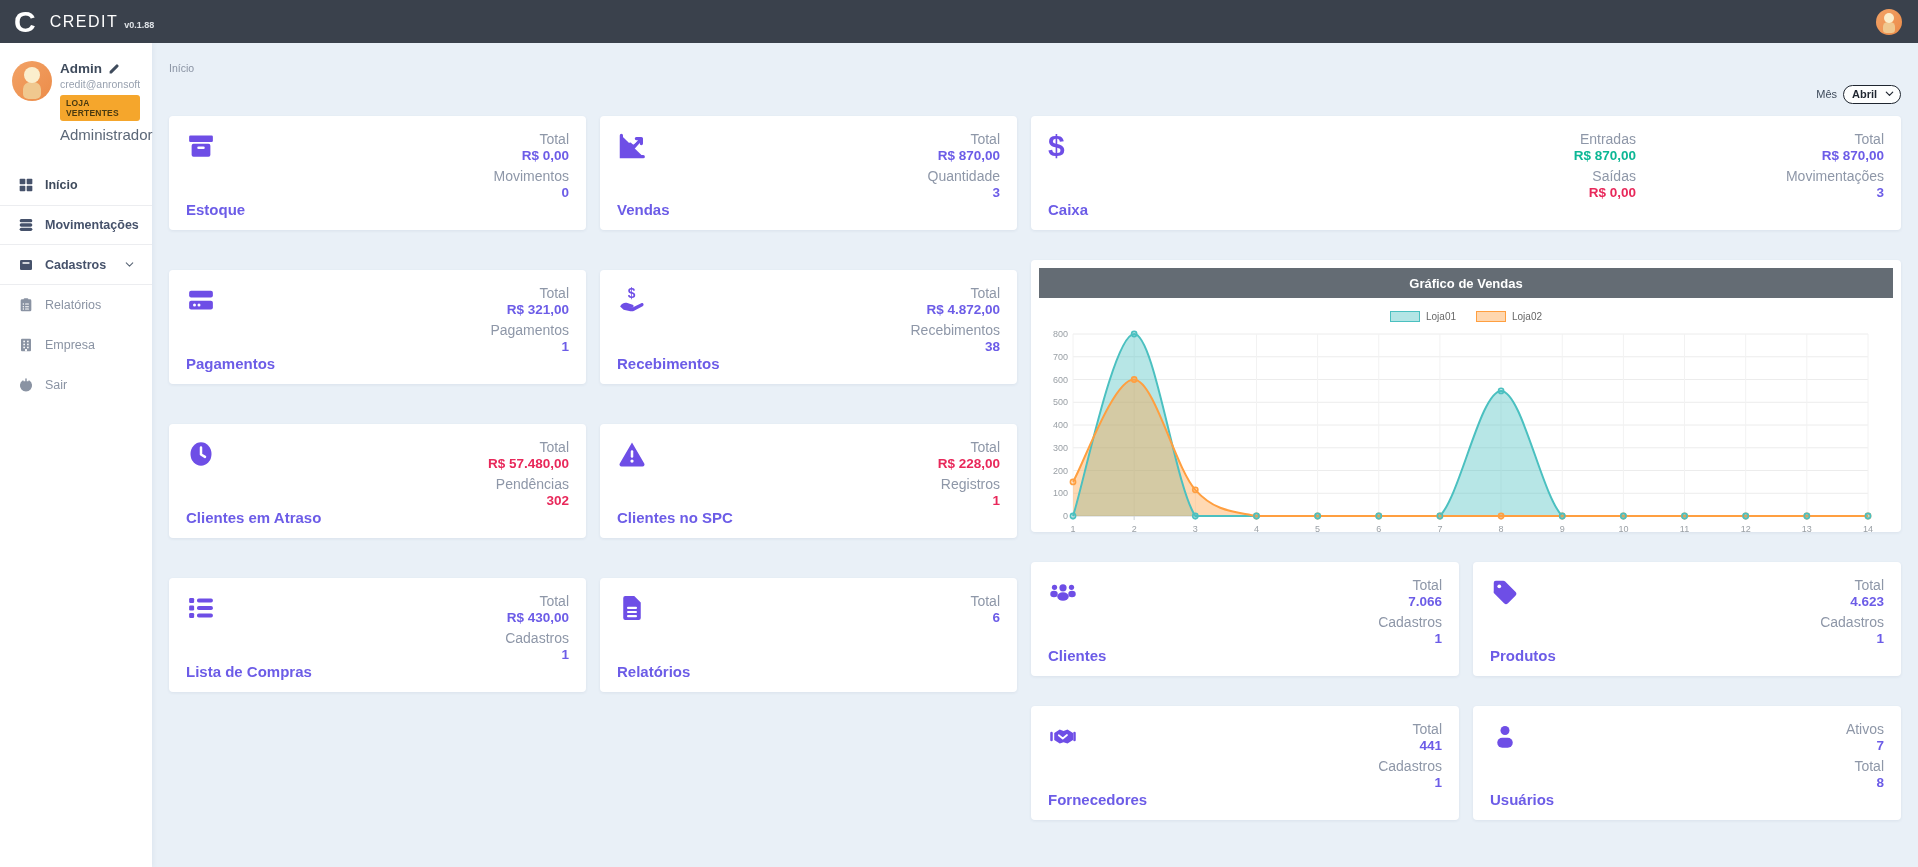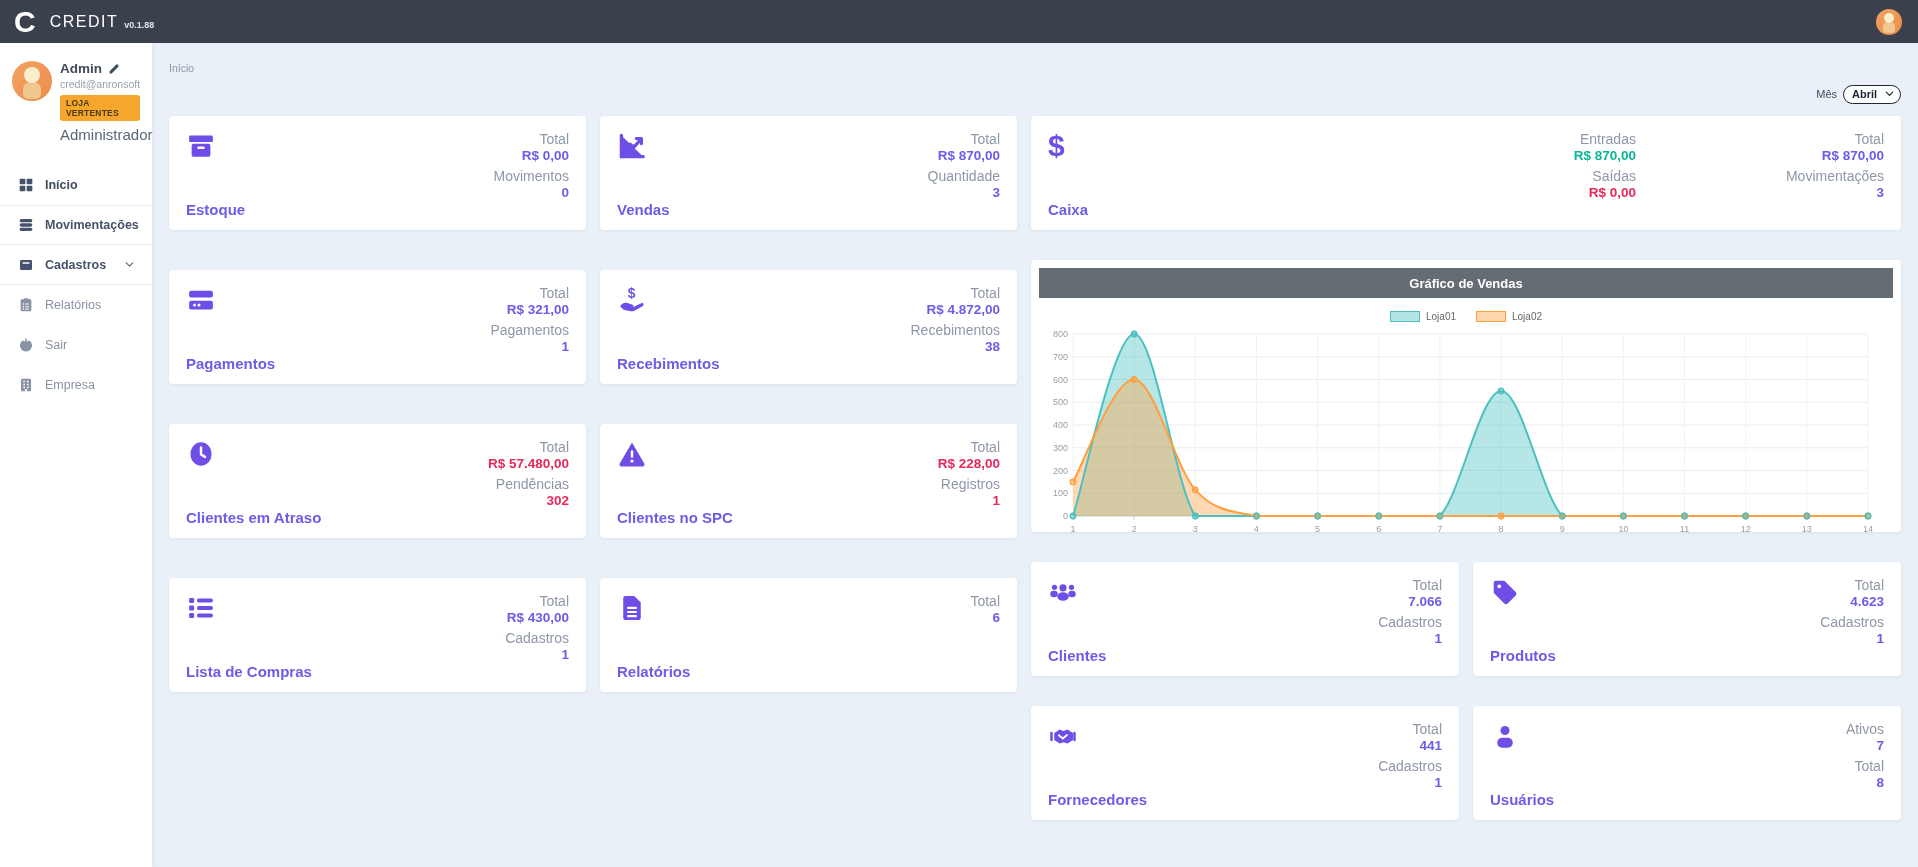--- a/index.html
+++ b/index.html
@@ -156,38 +156,38 @@
             <circle cx="8" cy="10.5" r="1.1" fill="#fff"></circle>
             <rect x="10.5" y="9.7" width="6" height="1.6" rx=".8" fill="#fff"></rect>
             <circle cx="8" cy="14.5" r="1.1" fill="#fff"></circle>
             <rect x="10.5" y="13.7" width="6" height="1.6" rx=".8" fill="#fff"></rect>
             <circle cx="8" cy="18" r="1.1" fill="#fff"></circle>
             <rect x="10.5" y="17.2" width="6" height="1.6" rx=".8" fill="#fff"></rect>
           </svg>
         <span>Relatórios</span>
       </div>
       <div class="side-item">
-        <svg class="mi" viewBox="0 0 24 24" fill="none">
-            <path d="M7.5 6.2 a8 8 0 1 0 9 0" stroke="#8a93a3" stroke-width="2.2" stroke-linecap="round"></path>
-            <line x1="12" y1="3" x2="12" y2="12" stroke="#8a93a3" stroke-width="2.2" stroke-linecap="round"></line>
-          </svg>
-        <span>Sair</span>
-      </div>
-      <div class="side-item">
         <svg class="mi" viewBox="0 0 24 24">
             <rect x="4.5" y="2.5" width="15" height="19" rx="1.5"></rect>
             <rect x="8" y="5.5" width="2.4" height="2.4" fill="#fff"></rect>
             <rect x="13.6" y="5.5" width="2.4" height="2.4" fill="#fff"></rect>
             <rect x="8" y="10" width="2.4" height="2.4" fill="#fff"></rect>
             <rect x="13.6" y="10" width="2.4" height="2.4" fill="#fff"></rect>
             <rect x="8" y="14.5" width="2.4" height="2.4" fill="#fff"></rect>
             <rect x="13.6" y="14.5" width="2.4" height="2.4" fill="#fff"></rect>
             <rect x="10.6" y="18" width="2.8" height="3.5" fill="#fff"></rect>
           </svg>
         <span>Empresa</span>
+      </div>
+      <div class="side-item">
+        <svg class="mi" viewBox="0 0 24 24" fill="none">
+            <path d="M7.5 6.2 a8 8 0 1 0 9 0" stroke="#8a93a3" stroke-width="2.2" stroke-linecap="round"></path>
+            <line x1="12" y1="3" x2="12" y2="12" stroke="#8a93a3" stroke-width="2.2" stroke-linecap="round"></line>
+          </svg>
+        <span>Sair</span>
       </div>
     </div>
   </div>
 
   <div class="main">
     <div class="breadcrumb">Início</div>
 
     <div class="filter-row">
       <span class="filter-label">Mês</span>
       <div class="select-wrap">

